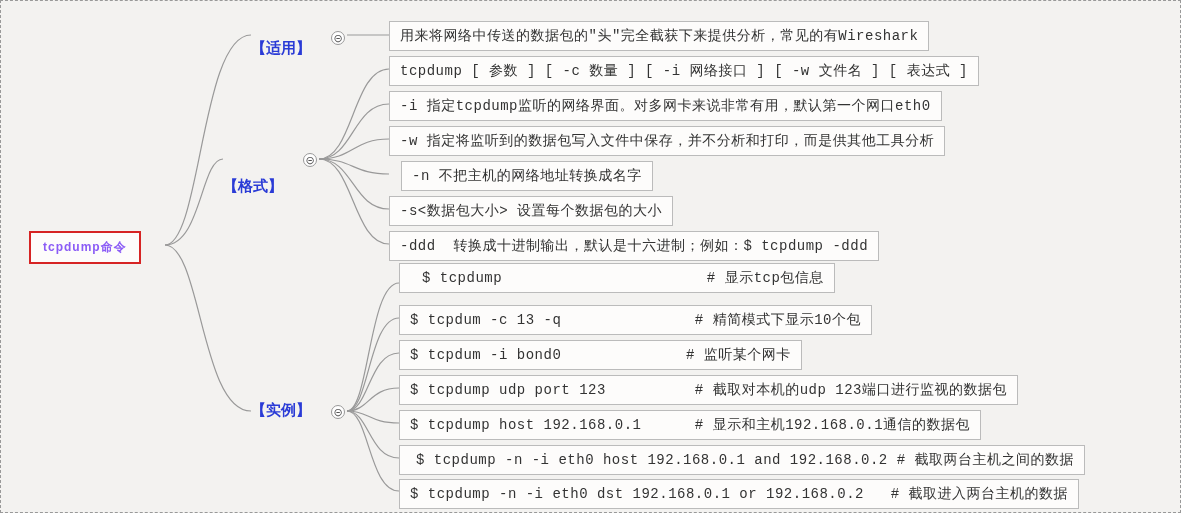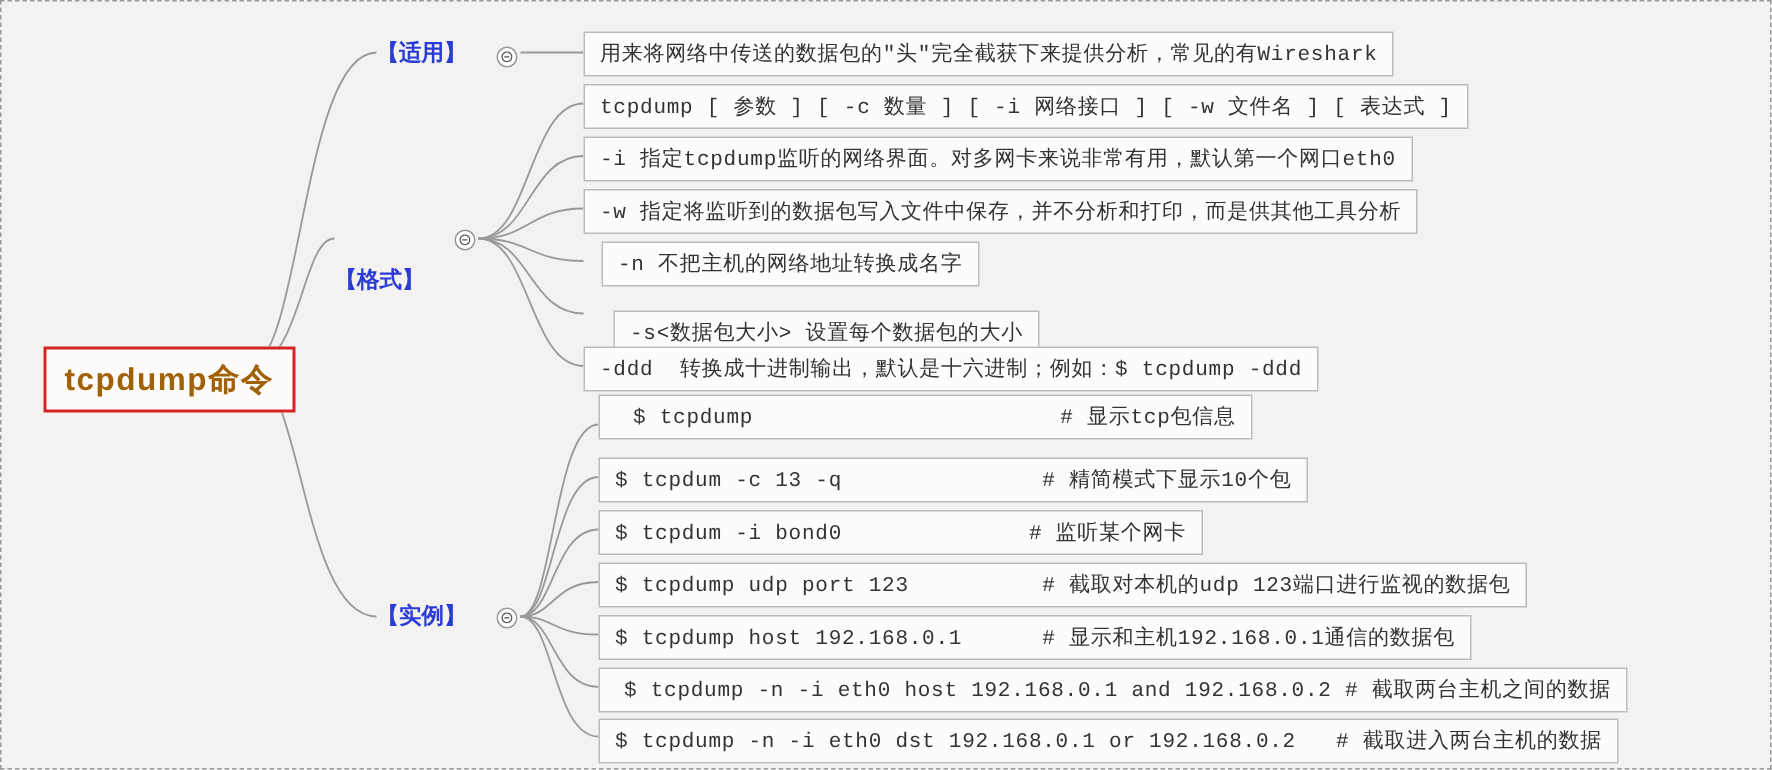--- a/index.html
+++ b/index.html
@@ -18,31 +18,31 @@
     overflow: hidden;
   }
   .root-node {
     position: absolute;
     left: 28px;
     top: 230px;
     background: #fdfcfb;
     border: 2px solid #d62424;
     padding: 6px 12px;
     font-weight: bold;
-    color: #a16207;
-    font-size: 21px;
+    color: #8b5cf6;
+    font-size: 12px;
     letter-spacing: 1px;
   }
   .branch-label {
     position: absolute;
     color: #2a3bd6;
     font-weight: bold;
     font-size: 15px;
   }
-  .branch-usage  { left: 250px; top: 25px; }
+  .branch-usage  { left: 250px; top: 38px; }
   .branch-format { left: 222px; top: 148px; margin-top: 28px; }
   .branch-example{ left: 250px; top: 400px; }
   .collapse-icon {
     position: absolute;
     width: 14px; height: 14px;
     border: 1px solid #999;
     border-radius: 50%;
     background: #fff;
     color: #555;
     font-size: 11px;
@@ -123,21 +123,21 @@
     <span>【实例】</span>
   </div>
   <div class="collapse-icon ci-example">⊝</div>
 
   <div class="leaf" style="left:388px; top:20px;">用来将网络中传送的数据包的"头"完全截获下来提供分析，常见的有Wireshark</div>
 
   <div class="leaf" style="left:388px; top:55px;">tcpdump [ 参数 ] [ -c 数量 ] [ -i 网络接口 ] [ -w 文件名 ] [ 表达式 ]</div>
   <div class="leaf" style="left:388px; top:90px;">-i 指定tcpdump监听的网络界面。对多网卡来说非常有用，默认第一个网口eth0</div>
   <div class="leaf" style="left:388px; top:125px;">-w 指定将监听到的数据包写入文件中保存，并不分析和打印，而是供其他工具分析</div>
   <div class="leaf" style="left:388px; top:160px;margin-left:12px;">-n 不把主机的网络地址转换成名字</div>
-  <div class="leaf" style="left:388px; top:206px;margin-left:20px;">-s&lt;数据包大小&gt; 设置每个数据包的大小</div>
+  <div class="leaf" style="left:388px; top:195px;">-s&lt;数据包大小&gt; 设置每个数据包的大小</div>
   <div class="leaf" style="left:388px; top:230px;">-ddd  转换成十进制输出，默认是十六进制；例如：$ tcpdump -ddd</div>
 
   <div class="leaf" style="left:398px; top:262px;padding-left:22px;">$ tcpdump                       # 显示tcp包信息</div>
   <div class="leaf" style="left:398px; top:304px;">$ tcpdum -c 13 -q               # 精简模式下显示10个包</div>
   <div class="leaf" style="left:398px; top:339px;">$ tcpdum -i bond0              # 监听某个网卡</div>
   <div class="leaf" style="left:398px; top:374px;">$ tcpdump udp port 123          # 截取对本机的udp 123端口进行监视的数据包</div>
   <div class="leaf" style="left:398px; top:409px;text-align:right;">$ tcpdump host 192.168.0.1      # 显示和主机192.168.0.1通信的数据包</div>
   <div class="leaf" style="left:398px; top:444px;padding-left:16px;">$ tcpdump -n -i eth0 host 192.168.0.1 and 192.168.0.2 # 截取两台主机之间的数据</div>
   <div class="leaf" style="left:398px; top:478px;">$ tcpdump -n -i eth0 dst 192.168.0.1 or 192.168.0.2   # 截取进入两台主机的数据</div>
 

